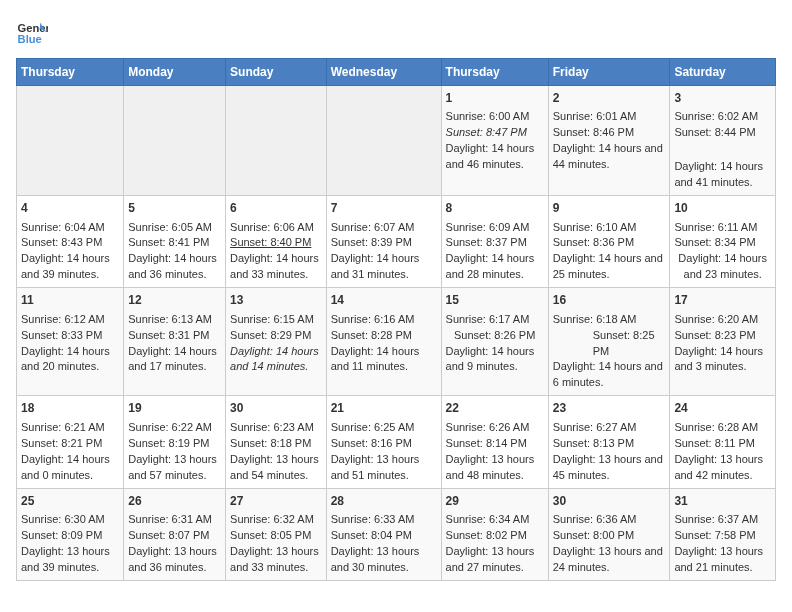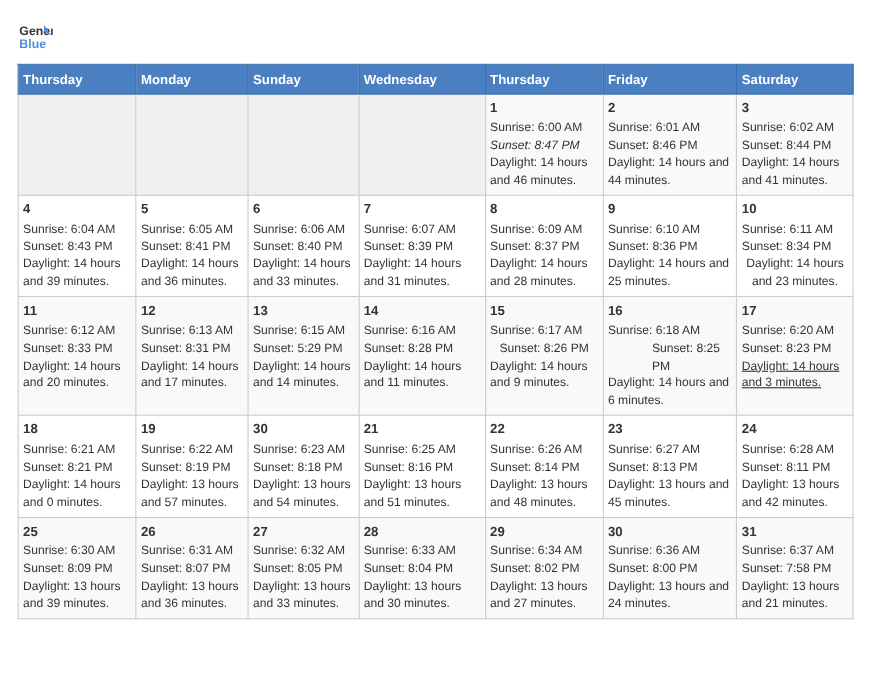--- a/index.html
+++ b/index.html
@@ -119,40 +119,40 @@
         <td>
           <span class="day-number">2</span>
           <span style="display: block;">Sunrise: 6:01 AM</span>
           <span style="display: block;">Sunset: 8:46 PM</span>
           <span style="display: block;">Daylight: 14 hours and 44 minutes.</span>
         </td>
         <td>
           <span class="day-number">3</span>
           <span style="display: block;">Sunrise: 6:02 AM</span>
           <span style="display: block;">Sunset: 8:44 PM</span>
-          <span style="display: block;">Daylight: 14 hours and 41 minutes.</span>
+          <span style="display: block; margin-top: 18px;">Daylight: 14 hours and 41 minutes.</span>
         </td>
       </tr>
       <tr>
         <td>
           <span class="day-number">4</span>
           <span style="display: block;">Sunrise: 6:04 AM</span>
           <span style="display: block;">Sunset: 8:43 PM</span>
           <span style="display: block;">Daylight: 14 hours and 39 minutes.</span>
         </td>
         <td>
           <span class="day-number">5</span>
           <span style="display: block;">Sunrise: 6:05 AM</span>
           <span style="display: block;">Sunset: 8:41 PM</span>
           <span style="display: block;">Daylight: 14 hours and 36 minutes.</span>
         </td>
         <td>
           <span class="day-number">6</span>
           <span style="display: block;">Sunrise: 6:06 AM</span>
-          <span style="display: block;">Sunset: 8:40 PM</span>
+          <span style="display: block; text-decoration: underline;">Sunset: 8:40 PM</span>
           <span style="display: block;">Daylight: 14 hours and 33 minutes.</span>
         </td>
         <td>
           <span class="day-number">7</span>
           <span style="display: block;">Sunrise: 6:07 AM</span>
           <span style="display: block;">Sunset: 8:39 PM</span>
           <span style="display: block;">Daylight: 14 hours and 31 minutes.</span>
         </td>
         <td>
           <span class="day-number">8</span>
@@ -182,22 +182,22 @@
         </td>
         <td>
           <span class="day-number">12</span>
           <span style="display: block;">Sunrise: 6:13 AM</span>
           <span style="display: block;">Sunset: 8:31 PM</span>
           <span style="display: block;">Daylight: 14 hours and 17 minutes.</span>
         </td>
         <td>
           <span class="day-number">13</span>
           <span style="display: block;">Sunrise: 6:15 AM</span>
-          <span style="display: block;">Sunset: 5:29 PM</span>
-          <span style="display: block;">Daylight: 14 hours and 14 minutes.</span>
+          <span style="display: block;">Sunset: 8:29 PM</span>
+          <span style="display: block; font-style: italic;">Daylight: 14 hours and 14 minutes.</span>
         </td>
         <td>
           <span class="day-number">14</span>
           <span style="display: block;">Sunrise: 6:16 AM</span>
           <span style="display: block;">Sunset: 8:28 PM</span>
           <span style="display: block;">Daylight: 14 hours and 11 minutes.</span>
         </td>
         <td>
           <span class="day-number">15</span>
           <span style="display: block;">Sunrise: 6:17 AM</span>
@@ -207,21 +207,21 @@
         <td>
           <span class="day-number">16</span>
           <span style="display: block;">Sunrise: 6:18 AM</span>
           <span style="display: block; margin-left: 40px;">Sunset: 8:25 PM</span>
           <span style="display: block;">Daylight: 14 hours and 6 minutes.</span>
         </td>
         <td>
           <span class="day-number">17</span>
           <span style="display: block;">Sunrise: 6:20 AM</span>
           <span style="display: block;">Sunset: 8:23 PM</span>
-          <span style="display: block; text-decoration: underline;">Daylight: 14 hours and 3 minutes.</span>
+          <span style="display: block;">Daylight: 14 hours and 3 minutes.</span>
         </td>
       </tr>
       <tr>
         <td>
           <span class="day-number">18</span>
           <span style="display: block;">Sunrise: 6:21 AM</span>
           <span style="display: block;">Sunset: 8:21 PM</span>
           <span style="display: block;">Daylight: 14 hours and 0 minutes.</span>
         </td>
         <td>

